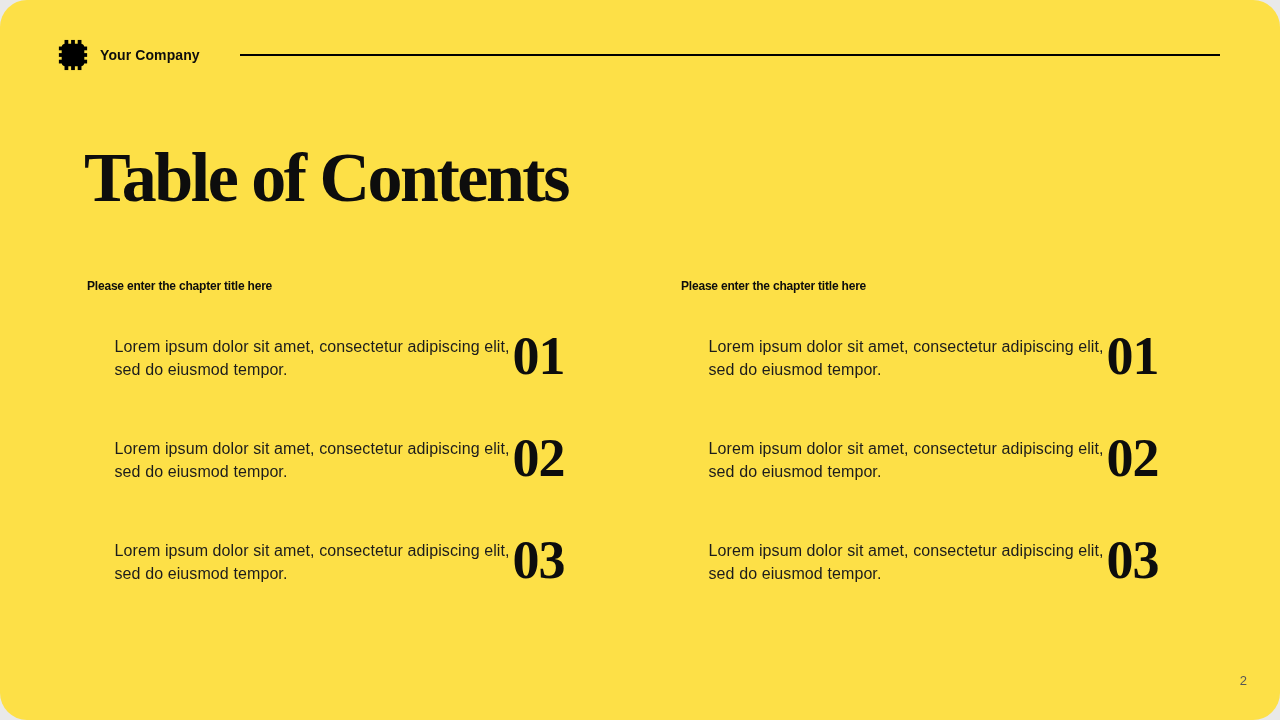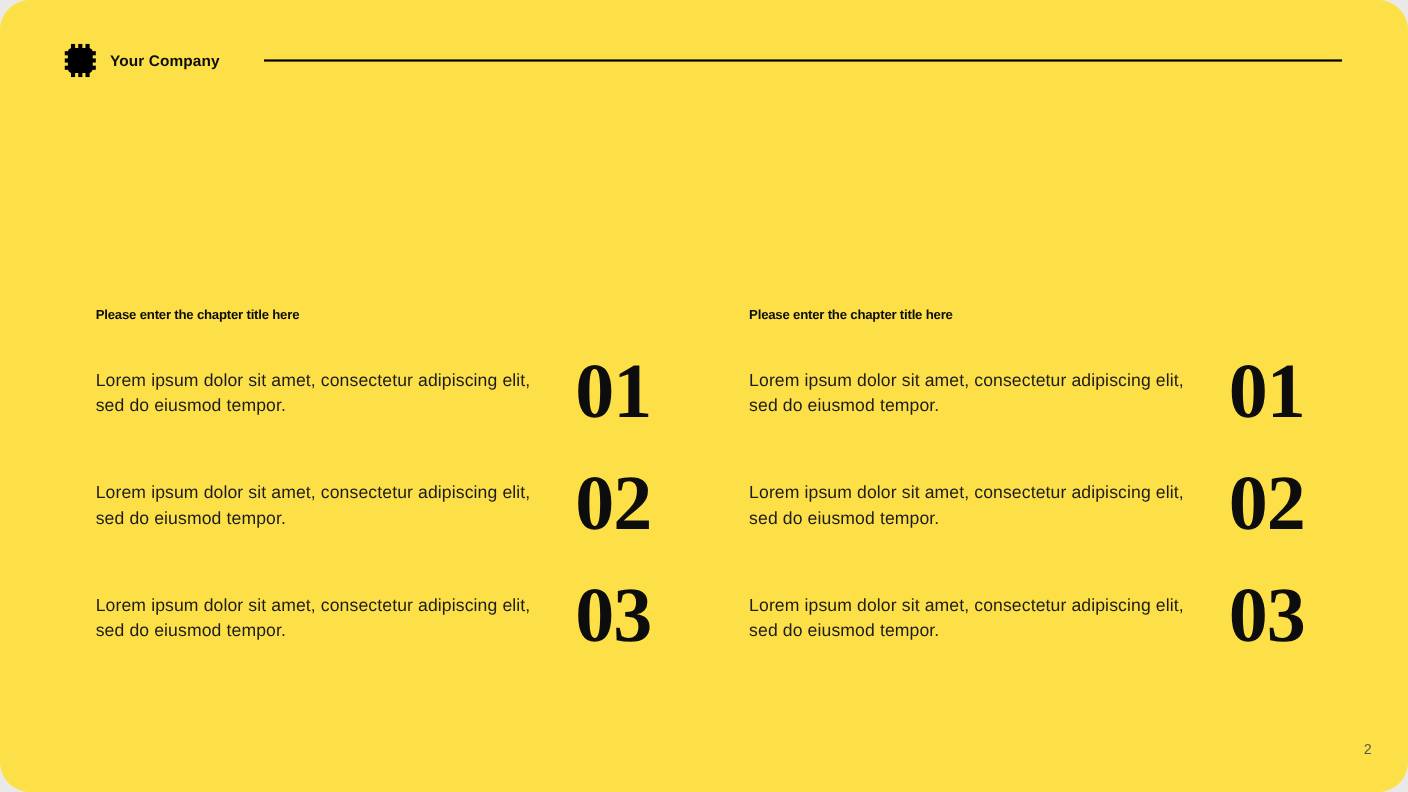--- a/index.html
+++ b/index.html
@@ -41,35 +41,35 @@
     position:absolute; left:87px; top:276px;
     display:flex; gap:89px;
   }
   .toc-column { width:505px; }
   .col-heading {
     font-size:12px; line-height:21px; font-weight:700;
     letter-spacing:-0.2px; color:#0d0d0d;
     margin-bottom:39px;
   }
   .toc-row {
-    display:flex; justify-content:space-between; align-items:flex-start;
+    display:flex; justify-content:center; align-items:flex-start;
     min-height:46px;
     margin-bottom:56px;
   }
   .toc-row:last-child { margin-bottom:0; }
   .row-text {
     width:398px;
     font-size:16px; line-height:22.5px; font-weight:400;
     color:#1c1c1c;
     letter-spacing:0.1px;
   }
   .row-number {
     font-family:"Liberation Serif", serif;
     font-weight:700;
-    font-size:71px; line-height:46px;
+    font-size:54px; line-height:46px;
     letter-spacing:-1px;
     color:#0d0d0d;
     margin-top:-3px;
   }
   
   .page-number {
     position:absolute; right:33px; bottom:32px;
     font-size:13px; color:#565656;
   }
 </style>
@@ -93,20 +93,21 @@
         <rect x="2" y="23" width="6" height="4"></rect>
         <rect x="26" y="9" width="6" height="4"></rect>
         <rect x="26" y="16" width="6" height="4"></rect>
         <rect x="26" y="23" width="6" height="4"></rect>
       </svg>
     </span>
     <span class="company-name">Your Company</span>
   </div>
   <div class="header-rule"></div>
 
+  <h1 class="slide-title">Table of Contents</h1>
 
   <div class="columns">
 
     <div class="toc-column">
       <div class="col-heading">Please enter the chapter title here</div>
 
       <div class="toc-row">
         <div class="row-text">Lorem ipsum dolor sit amet, consectetur adipiscing elit, sed do eiusmod tempor.</div>
         <div class="row-number">01</div>
       </div>

